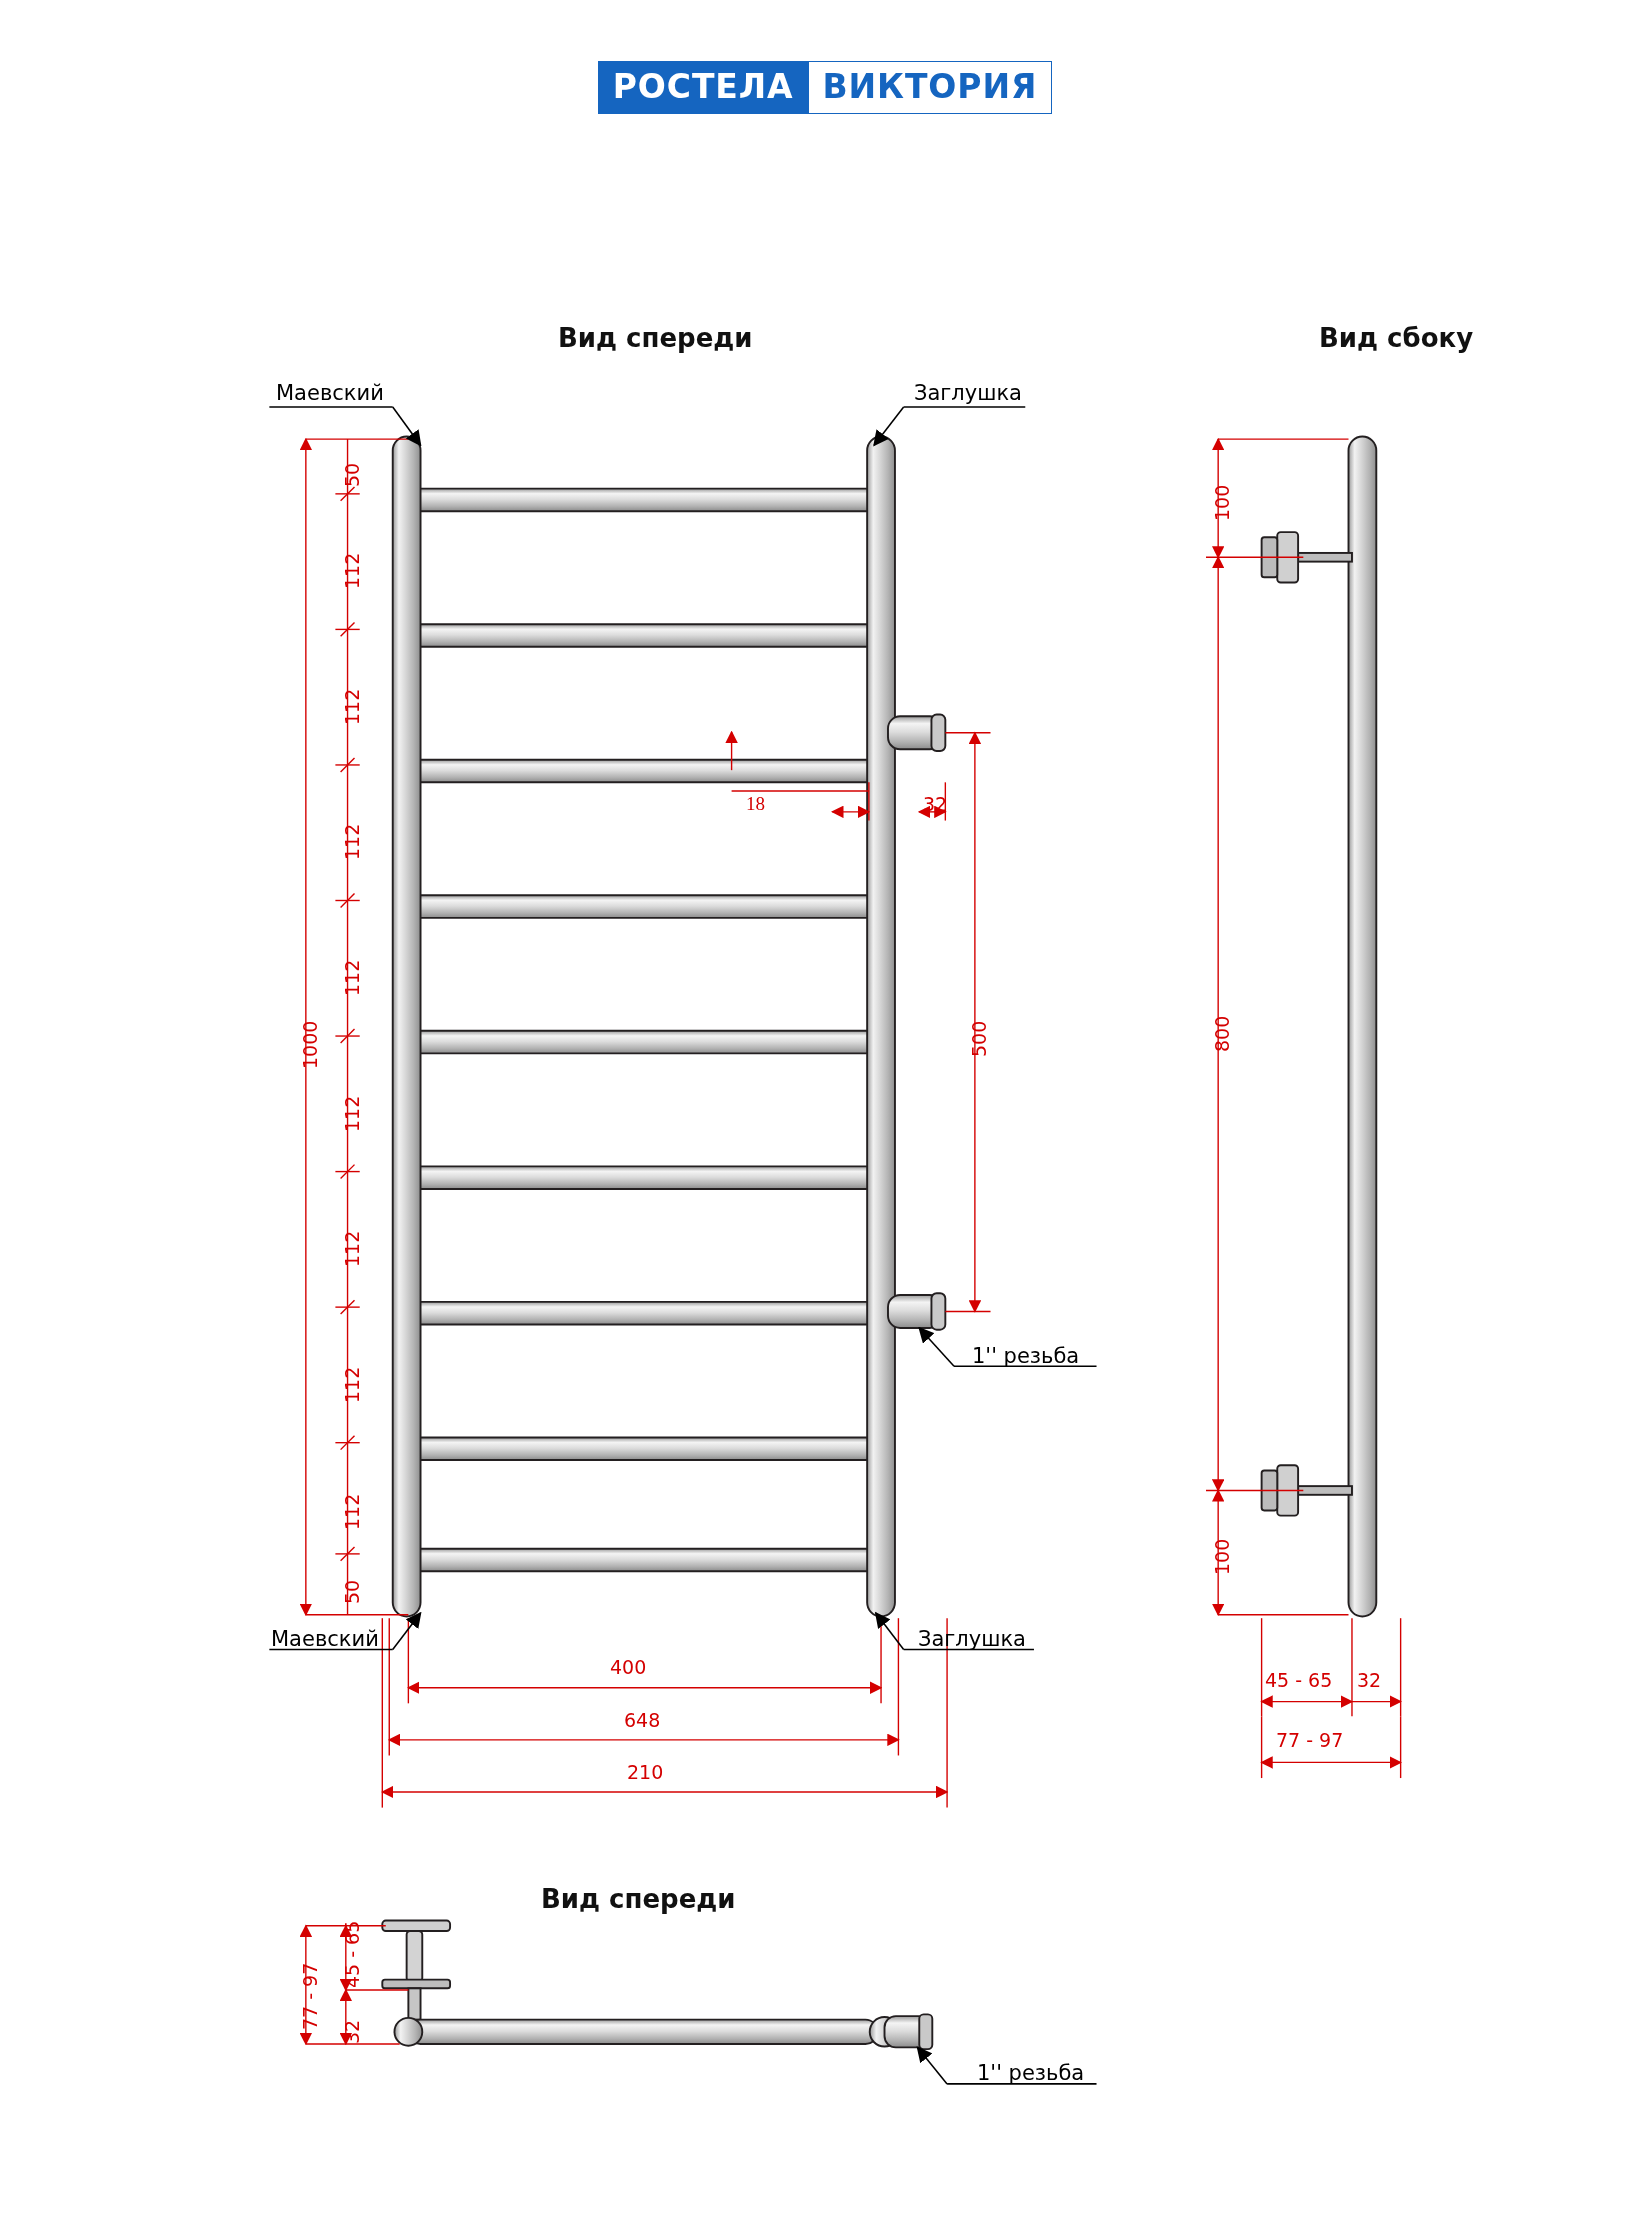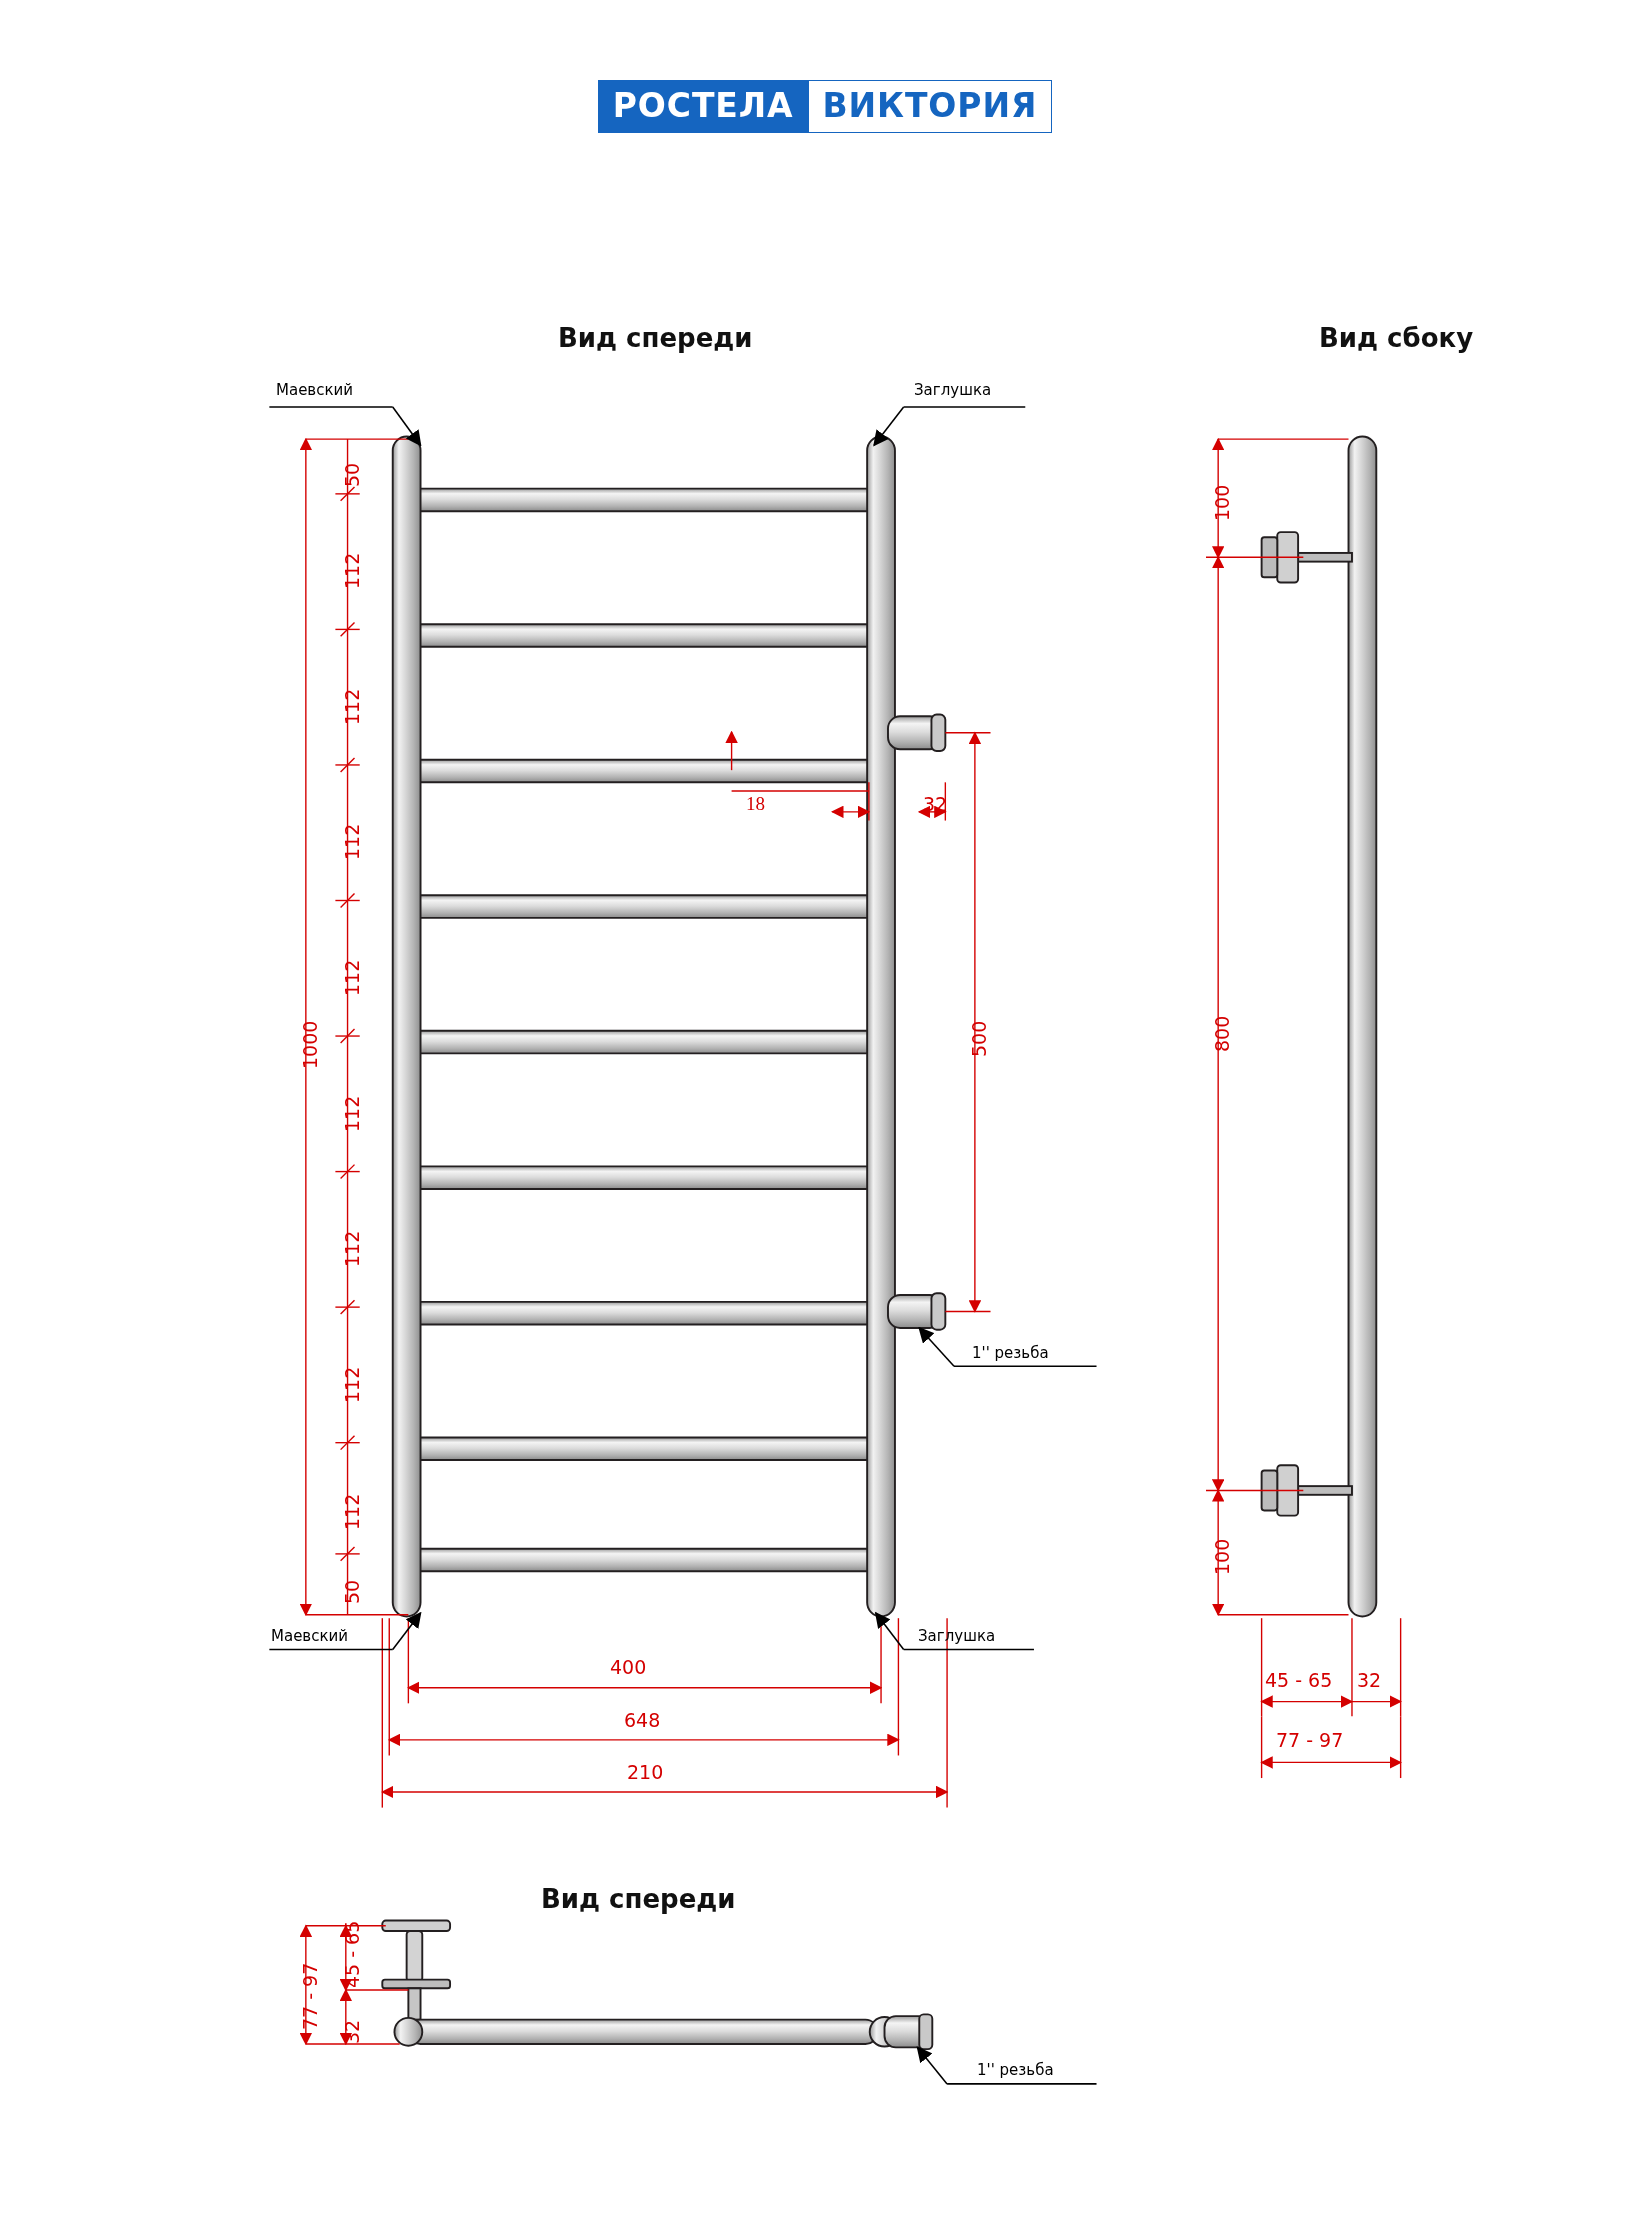--- a/index.html
+++ b/index.html
@@ -14,21 +14,21 @@
   #page {
     position: relative;
     width: 1650px;
     height: 2225px;
     overflow: hidden;
     background: #ffffff;
   }
   
   .brand-wrap {
     position: absolute;
-    top: 80px;
+    top: 61px;
     left: 0;
     width: 1650px;
     text-align: center;
   }
   .brand {
     display: inline-block;
     vertical-align: middle;
   }
   .brand-left {
     display: inline-block;
@@ -66,21 +66,21 @@
   .view-title {
     position: absolute;
     font-size: 26px;
     font-weight: bold;
     color: #111;
     white-space: nowrap;
   }
   
   .lbl {
     position: absolute;
-    font-size: 15px;
+    font-size: 21px;
     color: #000;
     white-space: nowrap;
   }
   .dim-txt {
     position: absolute;
     font-size: 19px;
     color: #d40000;
     white-space: nowrap;
   }
   .dim-txt.vert {

